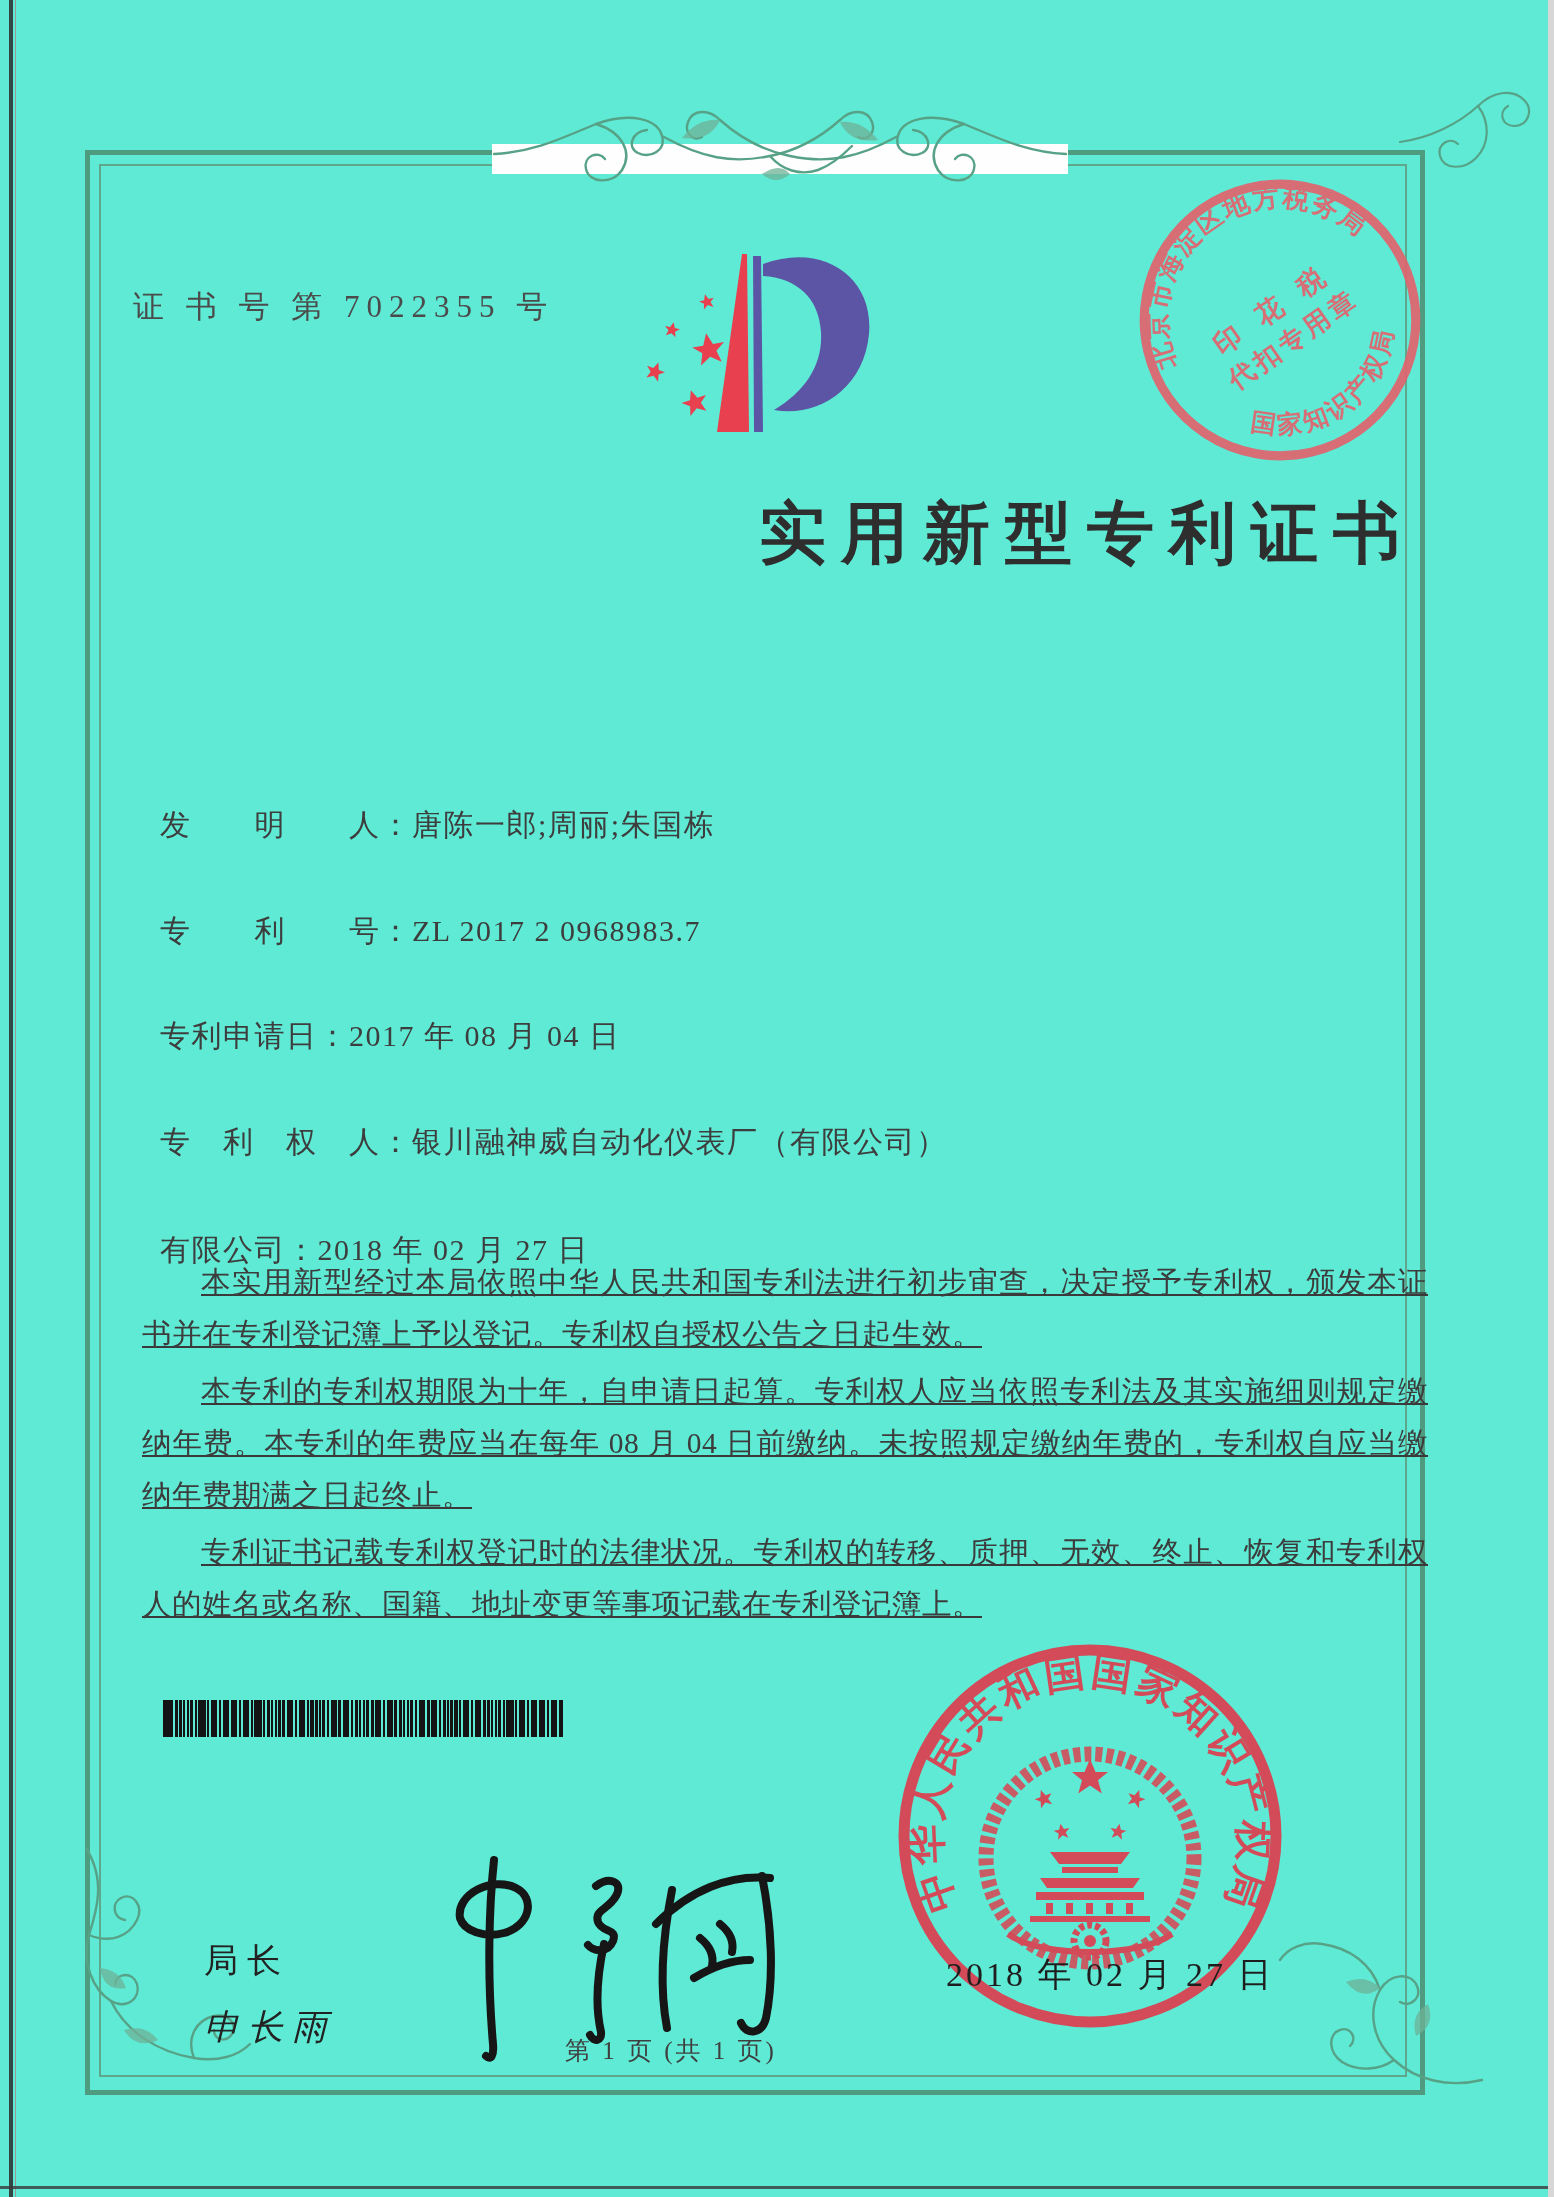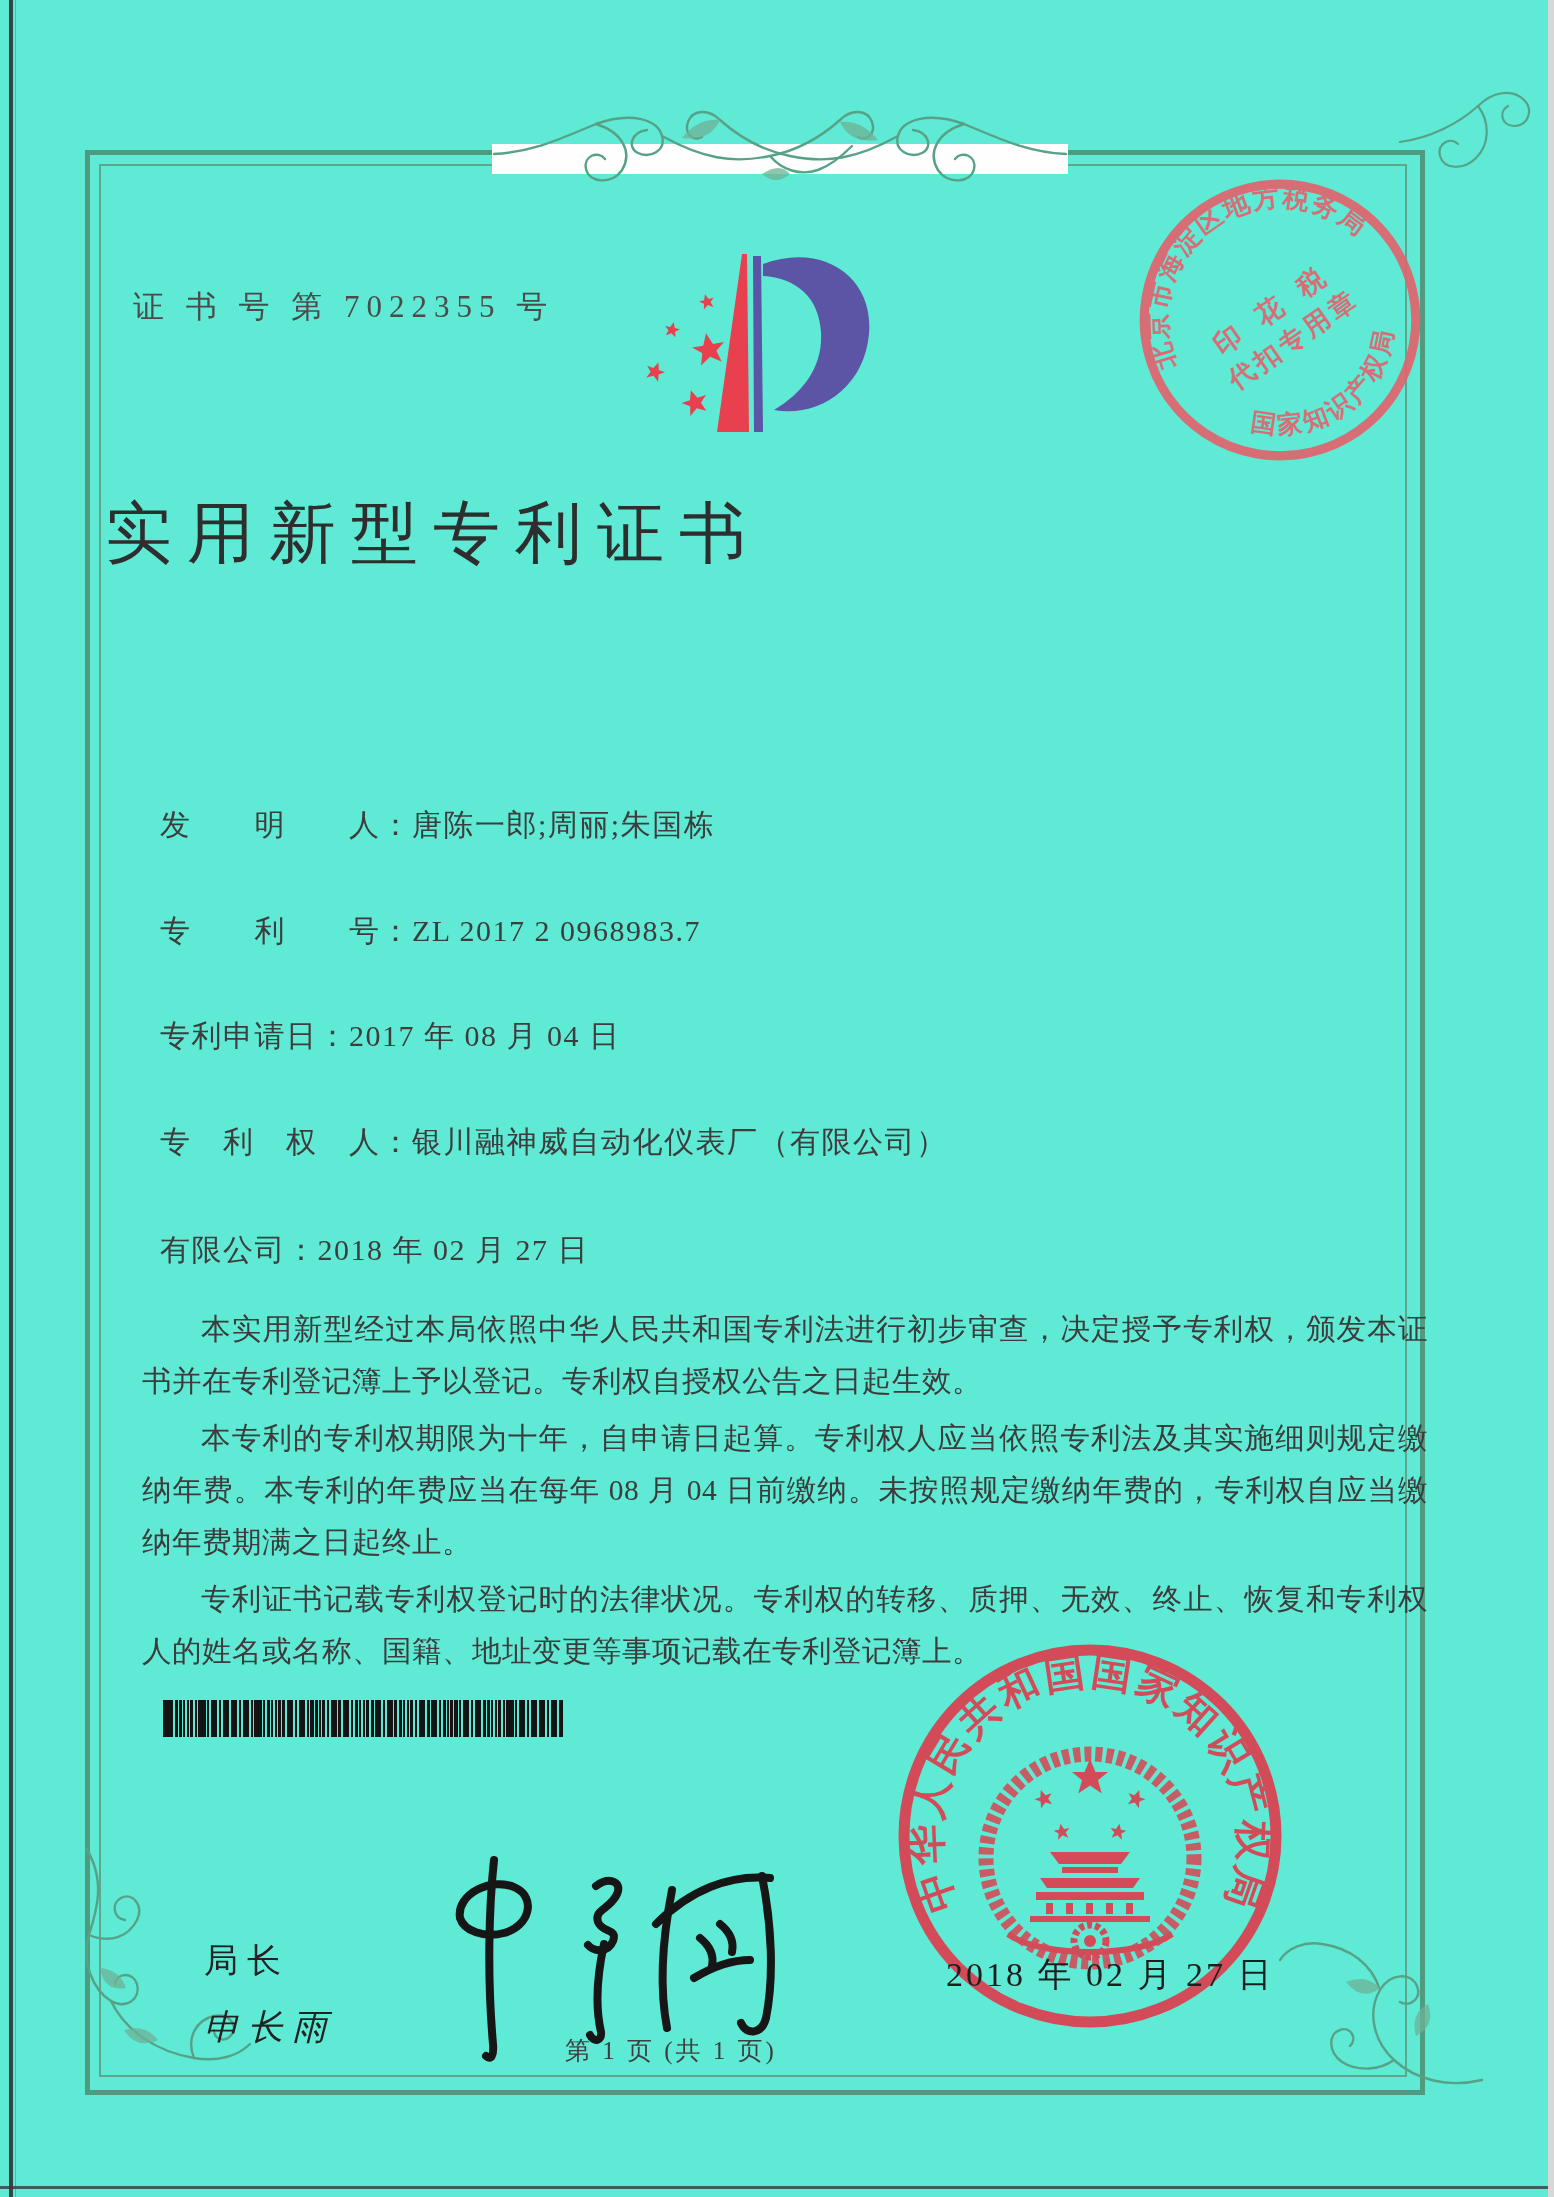--- a/index.html
+++ b/index.html
@@ -16,26 +16,26 @@
 
   
   .frame-outer{position:absolute;left:85px;top:150px;width:1330px;height:1935px;border:5px solid #4e9b80;z-index:1;}
   .frame-inner{position:absolute;left:99px;top:164px;width:1304px;height:1909px;border:2px solid #5fa78c;z-index:1;}
   .ornament{position:absolute;z-index:2;}
 
   .cert-no{position:absolute;left:133px;top:286px;font-size:31px;letter-spacing:7px;color:#4b4b4b;z-index:3;}
   .logo{position:absolute;left:610px;top:240px;z-index:3;}
   .tax-stamp{position:absolute;left:1128px;top:168px;z-index:4;}
 
-  .title{position:absolute;left:85px;top:488px;width:1330px;text-align:left;
-         font-size:67px;font-weight:normal;letter-spacing:15px;color:#2e2e2e;z-index:3;margin-left:20px;}
+  .title{position:absolute;left:85px;top:488px;width:1330px;text-align:right;
+         font-size:67px;font-weight:bold;letter-spacing:15px;color:#2e2e2e;z-index:3;}
   .field{position:absolute;left:160px;white-space:nowrap;font-size:30px;color:#3d3d3d;z-index:3;letter-spacing:1.5px;}
   .f1{top:697px;} .f2{top:805px;} .f3{top:911px;} .f4{top:1016px;text-align:center;} .f5{top:1122px;} .f6{top:1230px;}
 
-  .body-text{position:absolute;left:142px;top:1303px;width:1286px;z-index:3;}
+  .body-text{position:absolute;left:142px;top:1256px;width:1286px;z-index:3;text-decoration:underline;}
   .body-text p{margin:0 0 5px 0;text-indent:2em;font-size:29.5px;line-height:52px;
                text-align:justify;color:#3c3c3c;letter-spacing:.5px;}
 
   .barcode{position:absolute;left:163px;top:1700px;width:400px;height:37px;z-index:3;
     background-image:
       repeating-linear-gradient(90deg,#141414 0 2px,rgba(0,0,0,0) 2px 4px),
       repeating-linear-gradient(90deg,rgba(0,0,0,0) 0 5px,#141414 5px 8px,rgba(0,0,0,0) 8px 11px),
       repeating-linear-gradient(90deg,#141414 0 1px,rgba(0,0,0,0) 1px 7px);}
   .barcode::before,.barcode::after{content:"";position:absolute;top:0;width:4px;height:37px;background:#141414;}
   .barcode::before{left:0;} .barcode::after{right:0;}

